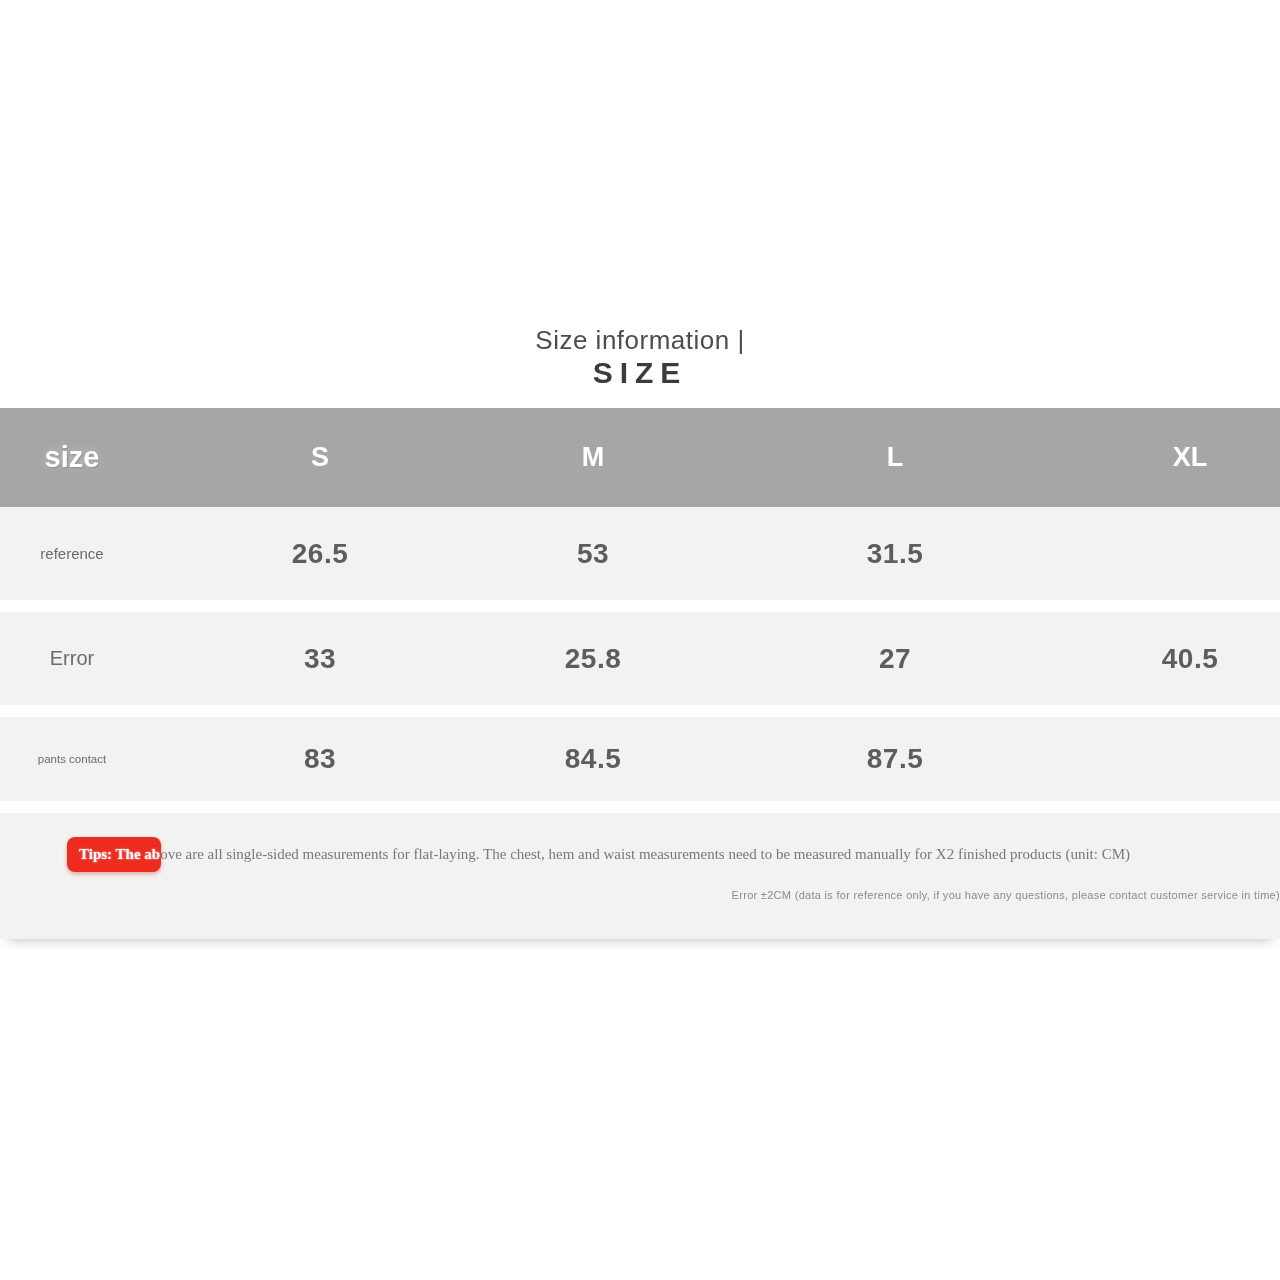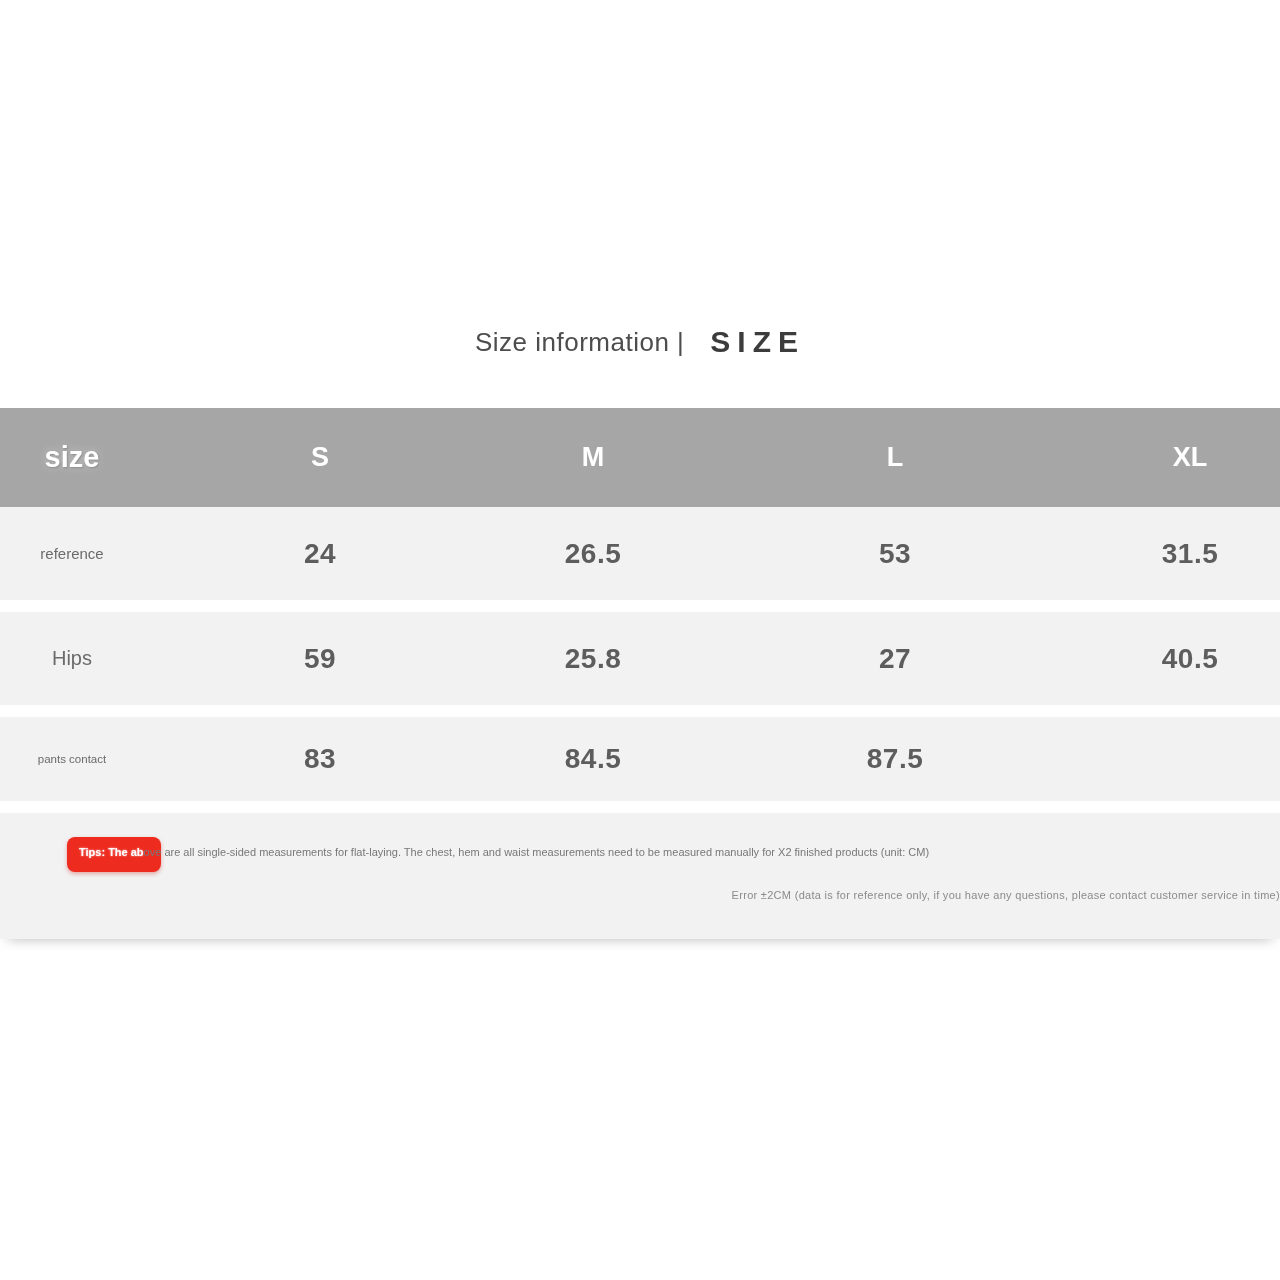--- a/index.html
+++ b/index.html
@@ -12,23 +12,23 @@
     overflow: hidden;
   }
 
   
   .title-row {
     position: absolute;
     top: 325px;
     left: 0;
     width: 100%;
     display: flex;
-    justify-content: center;
+    justify-content: flex-start;
     align-items: center;
-    gap: 26px;
+    flex-direction: column;
   }
   .title-left {
     font-size: 26px;
     color: #4d4d4d;
     letter-spacing: 0.5px;
   }
   .title-right {
     font-size: 30px;
     font-weight: bold;
     color: #3c3c3c;
@@ -97,23 +97,24 @@
     width: 94px;
     height: 35px;
     background: #ee2b1f;
     border-radius: 8px;
     box-shadow: 0 2px 4px rgba(200,30,20,0.35);
   }
   .tip-line {
     position: absolute;
     left: 79px;
     top: 33px;
-    font-size: 11px;
+    font-size: 15px;
     white-space: nowrap;
     color: #787878;
+    font-family: Liberation Serif, serif;
   }
   .tip-highlight {
     color: #ffffff;
     font-weight: bold;
     text-shadow: 0 0 2px rgba(255,255,255,0.8);
   }
   .tip-note {
     position: absolute;
     top: 76px;
     left: 0;
@@ -139,29 +140,28 @@
     <div class="grid-row thead">
       <div class="hcell hlabel">size</div>
       <div class="hcell">S</div>
       <div class="hcell">M</div>
       <div class="hcell">L</div>
       <div class="hcell">XL</div>
     </div>
 
     <div class="grid-row trow row-0">
       <div class="rlabel fs-15">reference</div>
-      <div class="val">24</div>
       <div class="val">26.5</div>
       <div class="val">53</div>
       <div class="val">31.5</div>
     </div>
 
     <div class="grid-row trow row-1">
-      <div class="rlabel fs-20">Hips</div>
-      <div class="val">59</div>
+      <div class="rlabel fs-20">Error</div>
+      <div class="val">33</div>
       <div class="val">25.8</div>
       <div class="val">27</div>
       <div class="val">40.5</div>
     </div>
 
     <div class="grid-row trow row-2">
       <div class="rlabel fs-11">pants contact</div>
       <div class="val">83</div>
       <div class="val">84.5</div>
       <div class="val">87.5</div>

